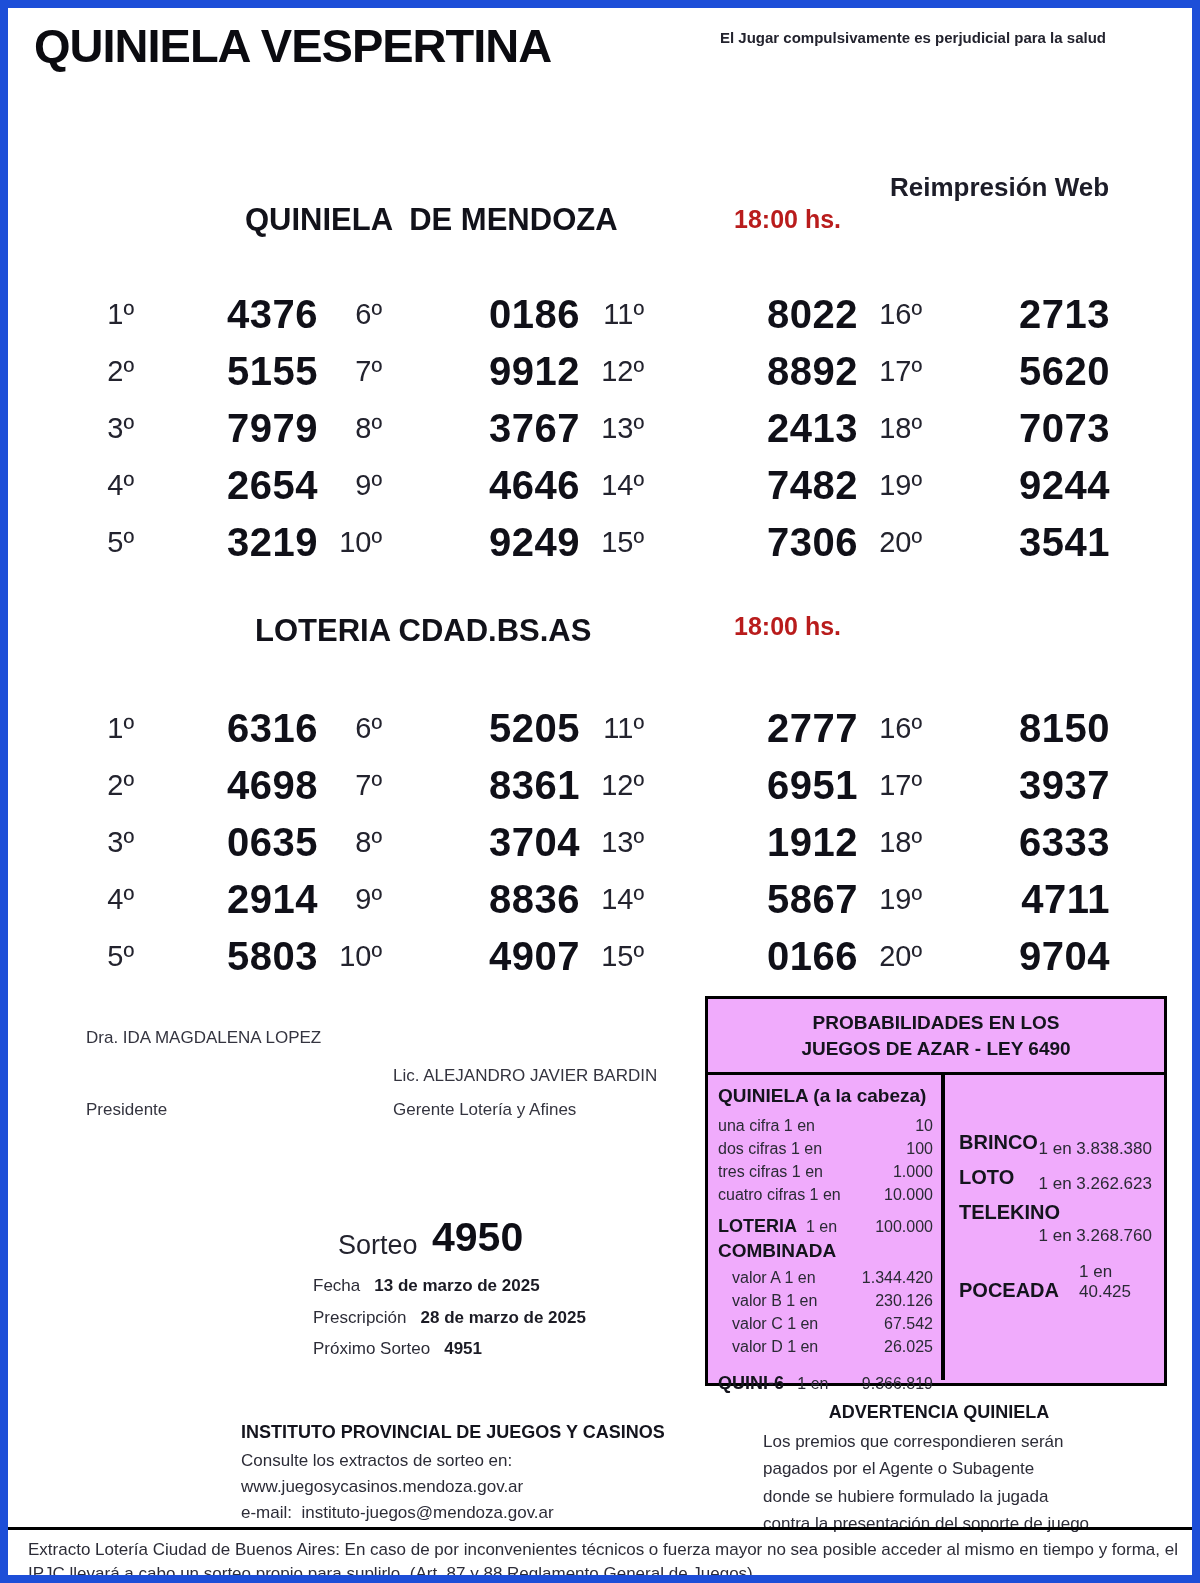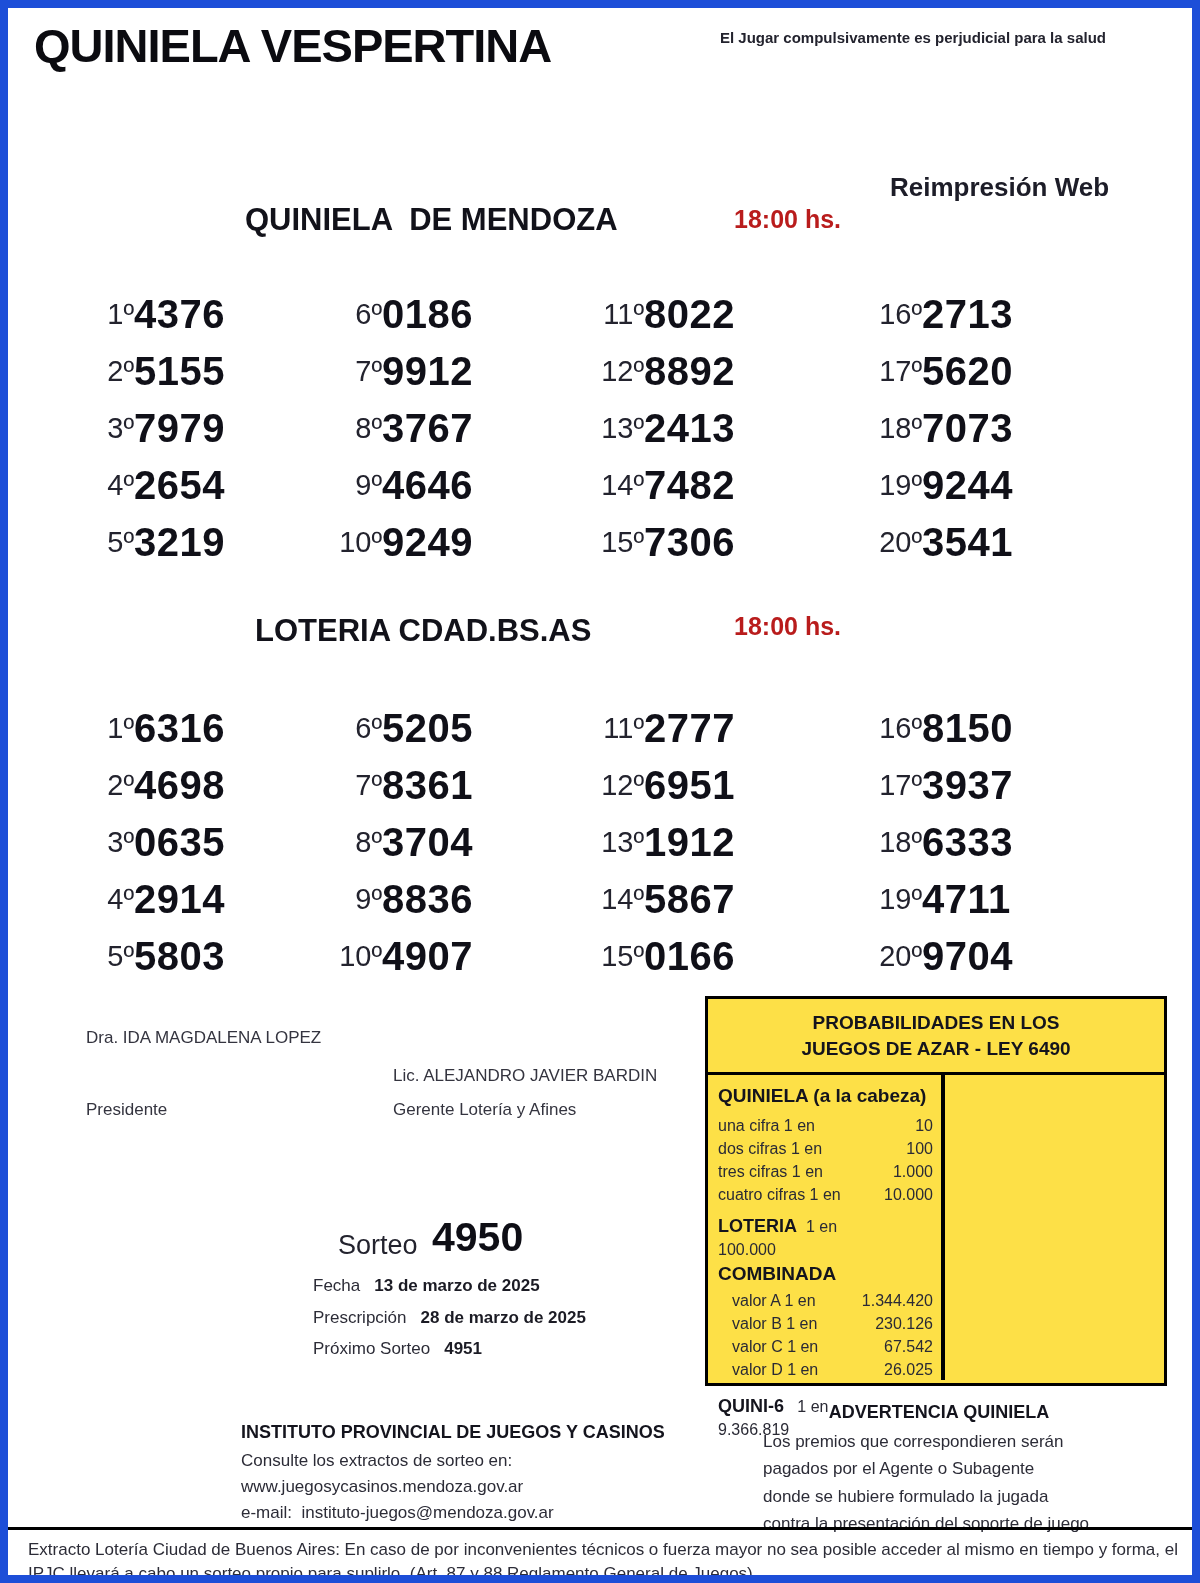--- a/index.html
+++ b/index.html
@@ -17,44 +17,44 @@
 
   .section-title { font-size:31px; font-weight:700; color:#12121a; white-space:pre; }
   .section-time { font-size:25px; font-weight:700; color:#b91c1c; }
 
   .results-grid {
     display:grid; grid-auto-flow:column;
     grid-template-rows:repeat(5, 57px);
     grid-template-columns:248px 262px 278px 252px;
     width:1040px; left:62px;
   }
-  .result { display:flex; align-items:center; }
+  .result { display:flex; align-items:center;justify-content:space-between; }
   .result .pos { display:inline-block; width:64px; text-align:right; font-size:29px; color:#23232e; }
   .result .num { font-size:40px; font-weight:700; margin-left:0; letter-spacing:0.5px; color:#101018; }
 
   .official-name { font-size:17px; color:#34343f; }
   .official-role { font-size:17px; color:#34343f; }
 
   .sorteo-label { font-size:27px; color:#23232e; }
   .sorteo-number { font-size:41px; font-weight:700; color:#0e0e15; }
   .draw-row { font-size:17px; color:#2c2c37; }
   .draw-row .lbl { margin-right:14px; }
   .draw-row .val { font-weight:700; color:#1b1b24; }
 
-  .prob-box { left:697px; top:988px; width:462px; height:390px; border:3px solid #000; background:#fde047; }
+  .prob-box { left:697px; top:988px; width:462px; height:390px; border:3px solid #000; background:#f0abfc; }
   .prob-header { border-bottom:3px solid #000; height:76px; display:flex; flex-direction:column; justify-content:center; text-align:center; }
   .prob-header div { font-size:19px; font-weight:700; color:#14141d; line-height:26px; }
   .prob-body { display:flex; height:305px; }
   .prob-left { width:237px; border-right:4px solid #000; padding:10px 8px 0 10px; }
   .prob-right { flex:1; padding:56px 12px 0 14px; }
   .prob-subhead { font-size:19px; font-weight:700; color:#14141d; margin-bottom:7px; }
   .prob-row { display:flex; justify-content:space-between; font-size:16px; color:#2a2a35; line-height:23px; }
   .prob-row.indent { padding-left:14px; }
   .prob-row .bold { font-weight:700; font-size:18px; color:#14141d; }
-  .prob-row.game { align-items:flex-start; margin-top:9px;flex-direction:column; }
+  .prob-row.game { align-items:center; margin-top:9px; }
   .rg-row { display:flex; align-items:flex-end; margin-bottom:12px; }
   .rg-name { font-size:20px; font-weight:700; color:#14141d; }
   .rg-odds { font-size:17px; color:#2a2a35; margin-left:auto; position:relative; top:5px; }
   .rg-odds-line { text-align:right; font-size:17px; color:#2a2a35; margin:2px 0 16px 0; }
   .rg-row.inline .rg-odds { top:0; }
 
   .adv-title { left:700px; top:1394px; width:462px; text-align:center; font-size:18px; font-weight:700; color:#14141d; }
   .adv-line { left:755px; font-size:17px; color:#2c2c37; }
 
   .inst-title { left:233px; top:1414px; font-size:18px; font-weight:700; color:#14141d; }
@@ -304,20 +304,36 @@
           </div>
         <div class="prob-row indent">
             <span>valor D 1 en</span>
             <span>26.025</span>
           </div>
         <div class="prob-row game" style="margin-top:14px;">
           <span><span class="bold">QUINI-6</span>&nbsp;&nbsp;&nbsp;<span>1 en</span></span>
           <span>9.366.819</span>
         </div>
       </div>
+      <div class="prob-right">
+        <div class="rg-row">
+          <span class="rg-name">BRINCO</span>
+          <span class="rg-odds">1 en 3.838.380</span>
+        </div>
+        <div class="rg-row">
+          <span class="rg-name">LOTO</span>
+          <span class="rg-odds">1 en 3.262.623</span>
+        </div>
+        <div class="rg-name">TELEKINO</div>
+        <div class="rg-odds-line">1 en 3.268.760</div>
+        <div class="rg-row inline" style="margin-top:10px;">
+          <span class="rg-name">POCEADA</span>
+          <span class="rg-odds" style="margin-left:20px;">1 en 40.425</span>
+        </div>
+      </div>
     </div>
   </div>
 
   <div class="abs adv-title">ADVERTENCIA QUINIELA</div>
   <div class="abs adv-line" style="top:1424px;">Los premios que correspondieren serán</div>
   <div class="abs adv-line" style="top:1451px;">pagados por el Agente o Subagente</div>
   <div class="abs adv-line" style="top:1479px;">donde se hubiere formulado la jugada</div>
   <div class="abs adv-line" style="top:1506px;">contra la presentación del soporte de juego.</div>
 
   <div class="abs inst-title">INSTITUTO PROVINCIAL DE JUEGOS Y CASINOS</div>

